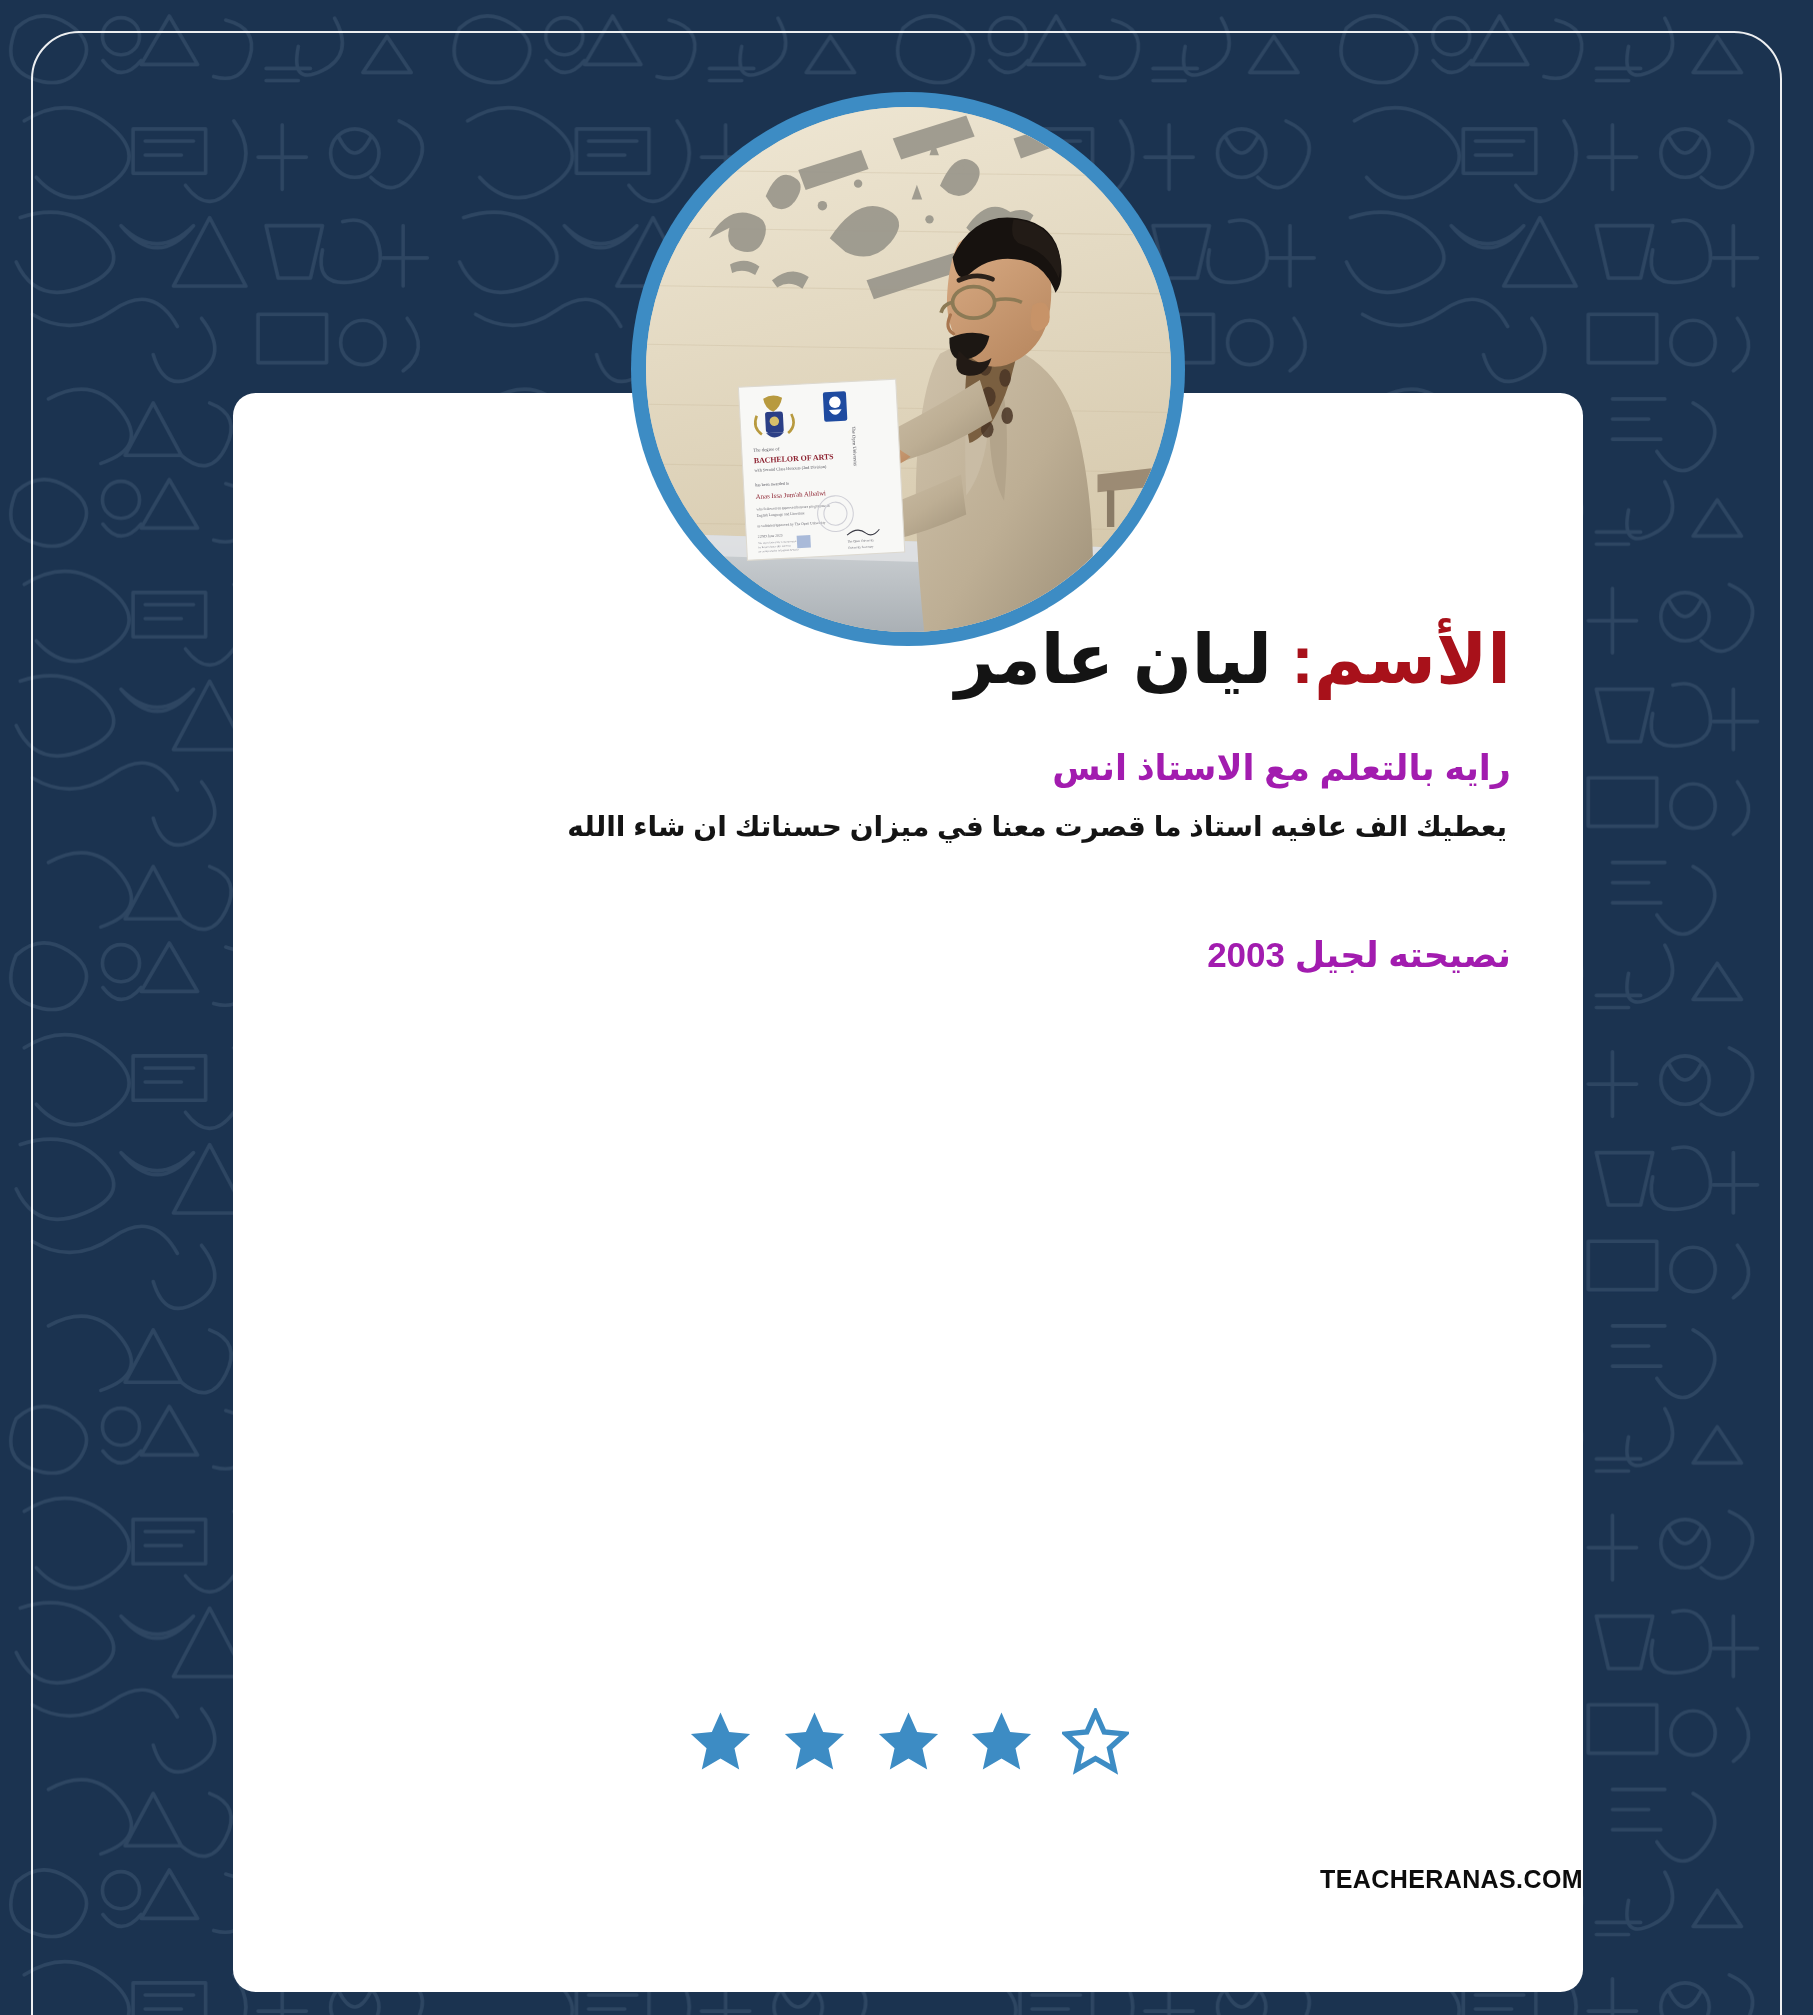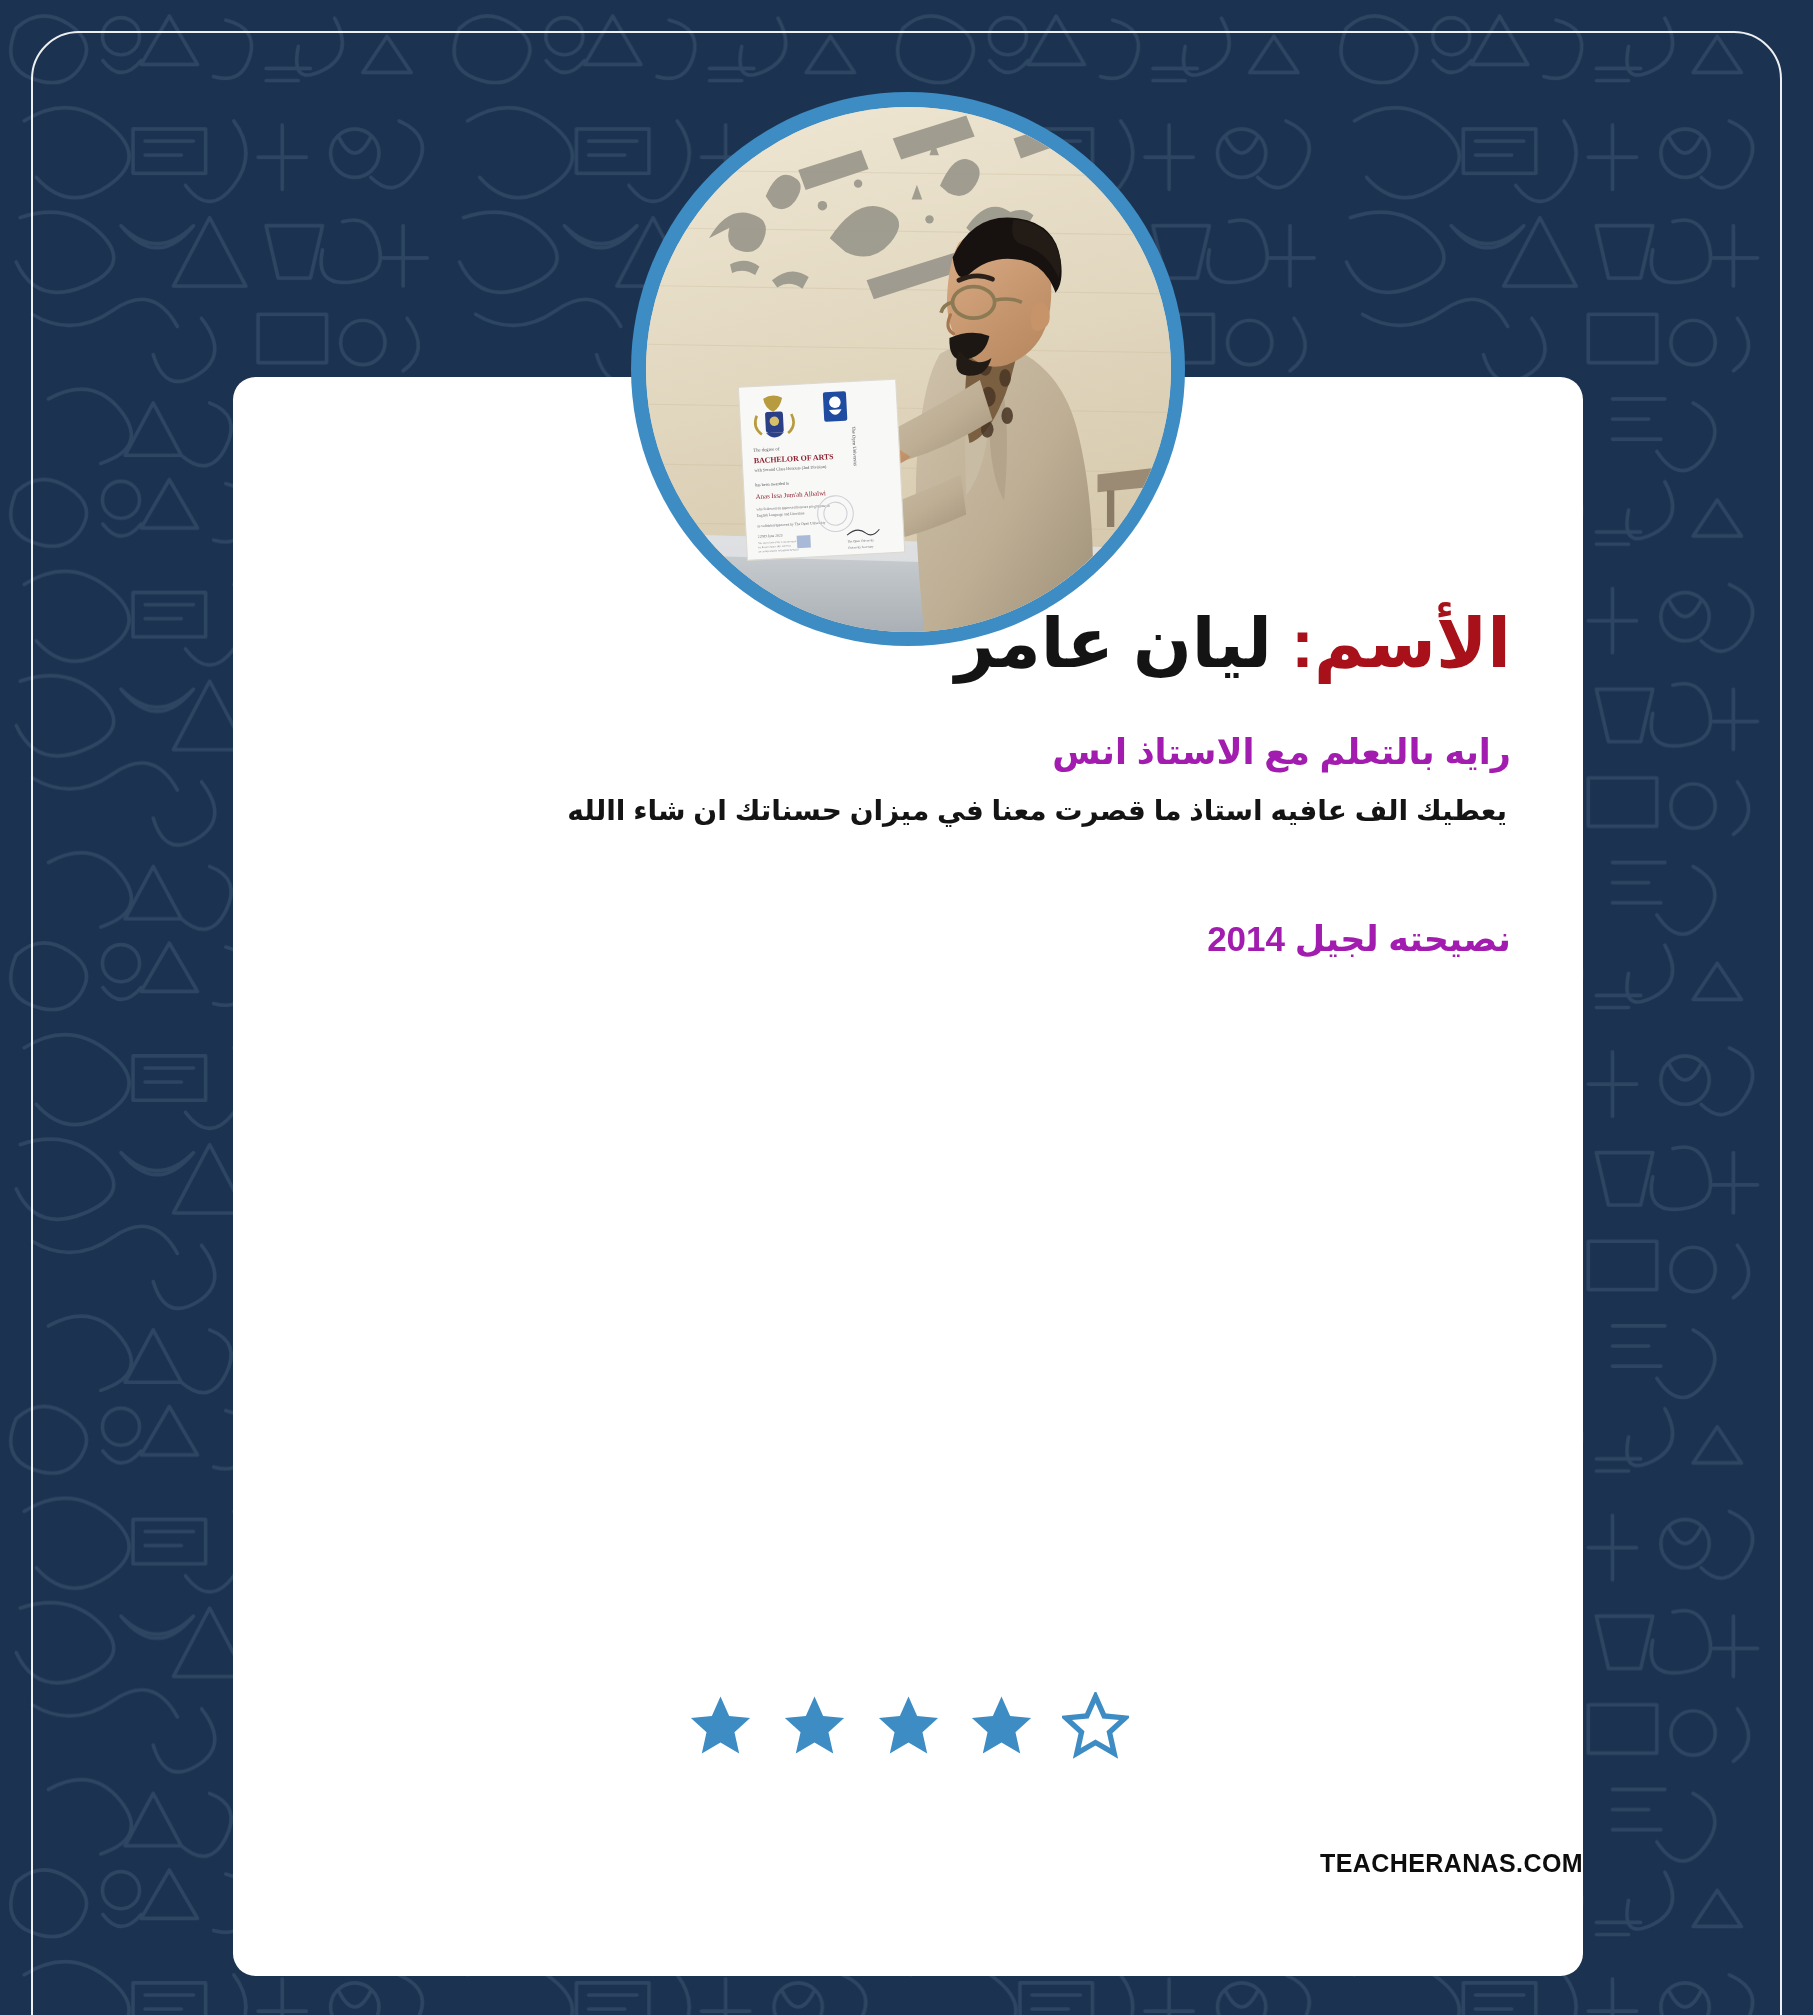--- a/index.html
+++ b/index.html
@@ -34,21 +34,21 @@
     height:calc(2267px - 63px);
     border:2.4px solid rgba(255,255,255,.92);
     border-radius:48px;
     box-sizing:border-box;
     pointer-events:none;
   }
 
   
   .card{
     position:absolute;
-    left:233px;top:377px;
+    left:233px;top:393px;
     width:1350px;
     height:1599px;
     background:#ffffff;
     border-radius:22.6px;
     box-sizing:border-box;
     overflow:hidden;
   }
 
   
   .avatar{
@@ -223,21 +223,21 @@
           <span class="name-label">الأسم:</span>
           <span class="name-value">ليان عامر</span>
         </div>
 
         <div class="section">
           <div class="sec-title">رايه بالتعلم مع الاستاذ انس</div>
           <p class="sec-body">يعطيك الف عافيه استاذ ما قصرت معنا في ميزان حسناتك ان شاء االله</p>
         </div>
 
         <div class="section second">
-          <div class="sec-title">نصيحته لجيل 2014</div>
+          <div class="sec-title">نصيحته لجيل 2003</div>
         </div>
 
       </div>
     </div>
 
     <div class="stars">
       <span class="star-slot">
         <svg class="star" viewBox="0 0 24 24" xmlns="http://www.w3.org/2000/svg">
             <polygon points="12,1.6 15.1,8.6 22.6,9.3 17,14.4 18.7,22 12,18.1 5.3,22 7,14.4 1.4,9.3 8.9,8.6" fill="#3d8cc4"></polygon>
           </svg>

